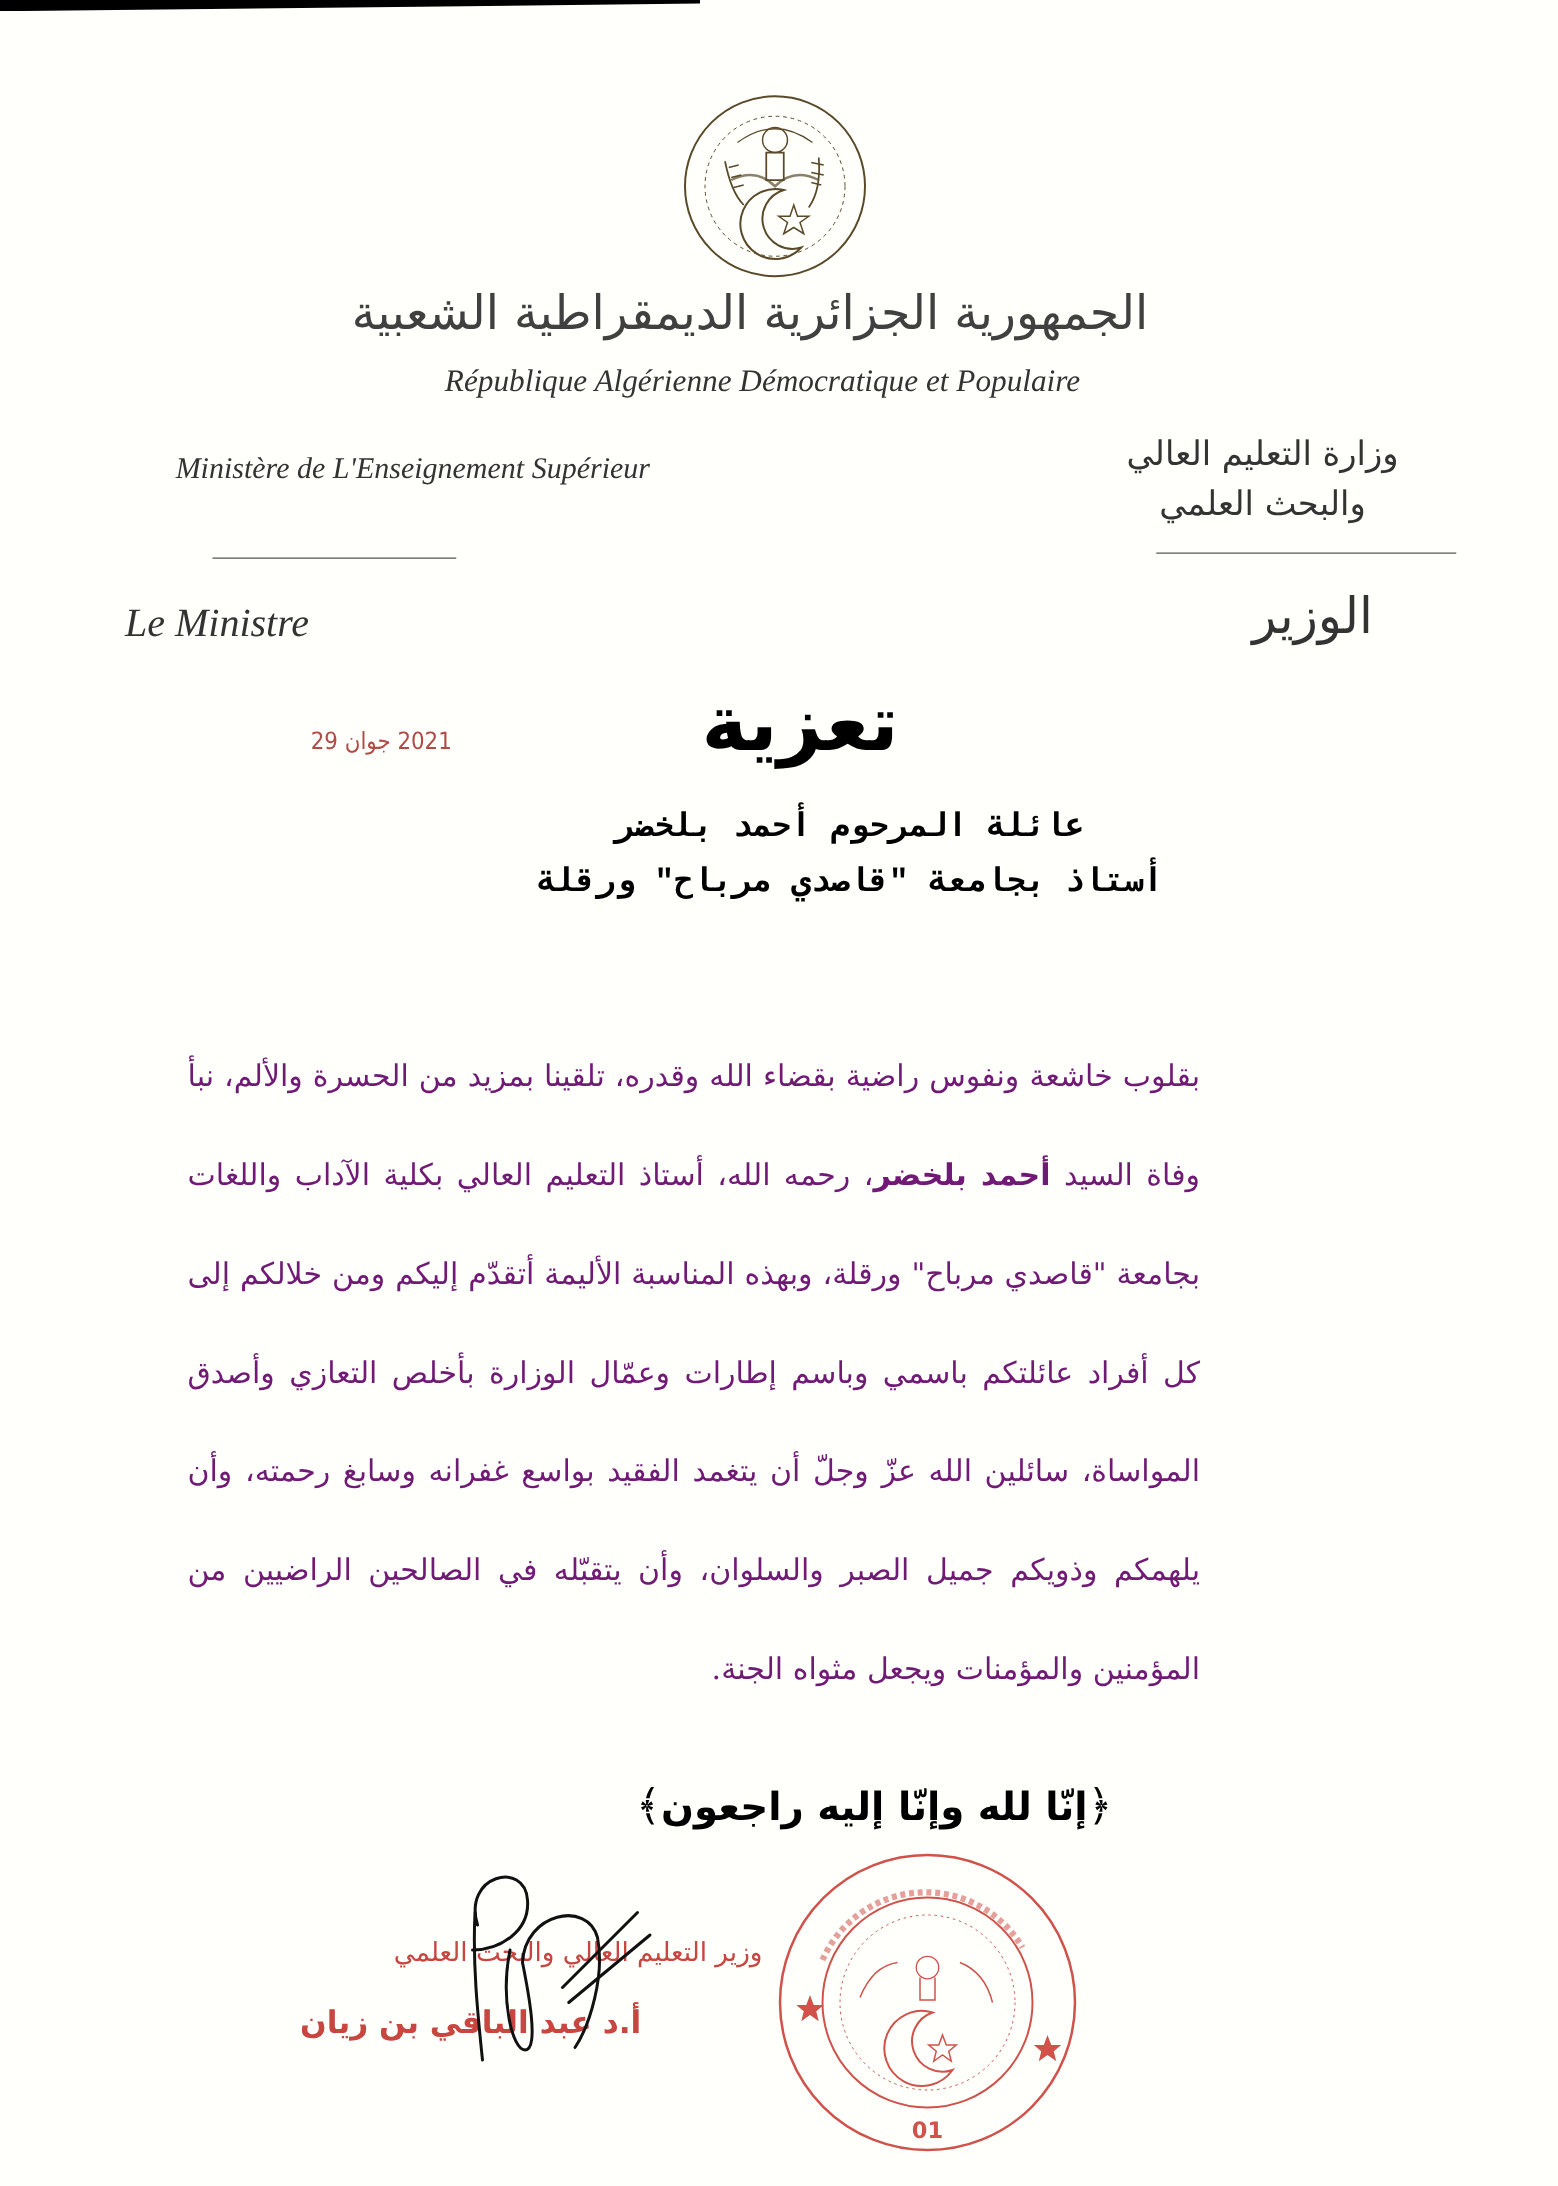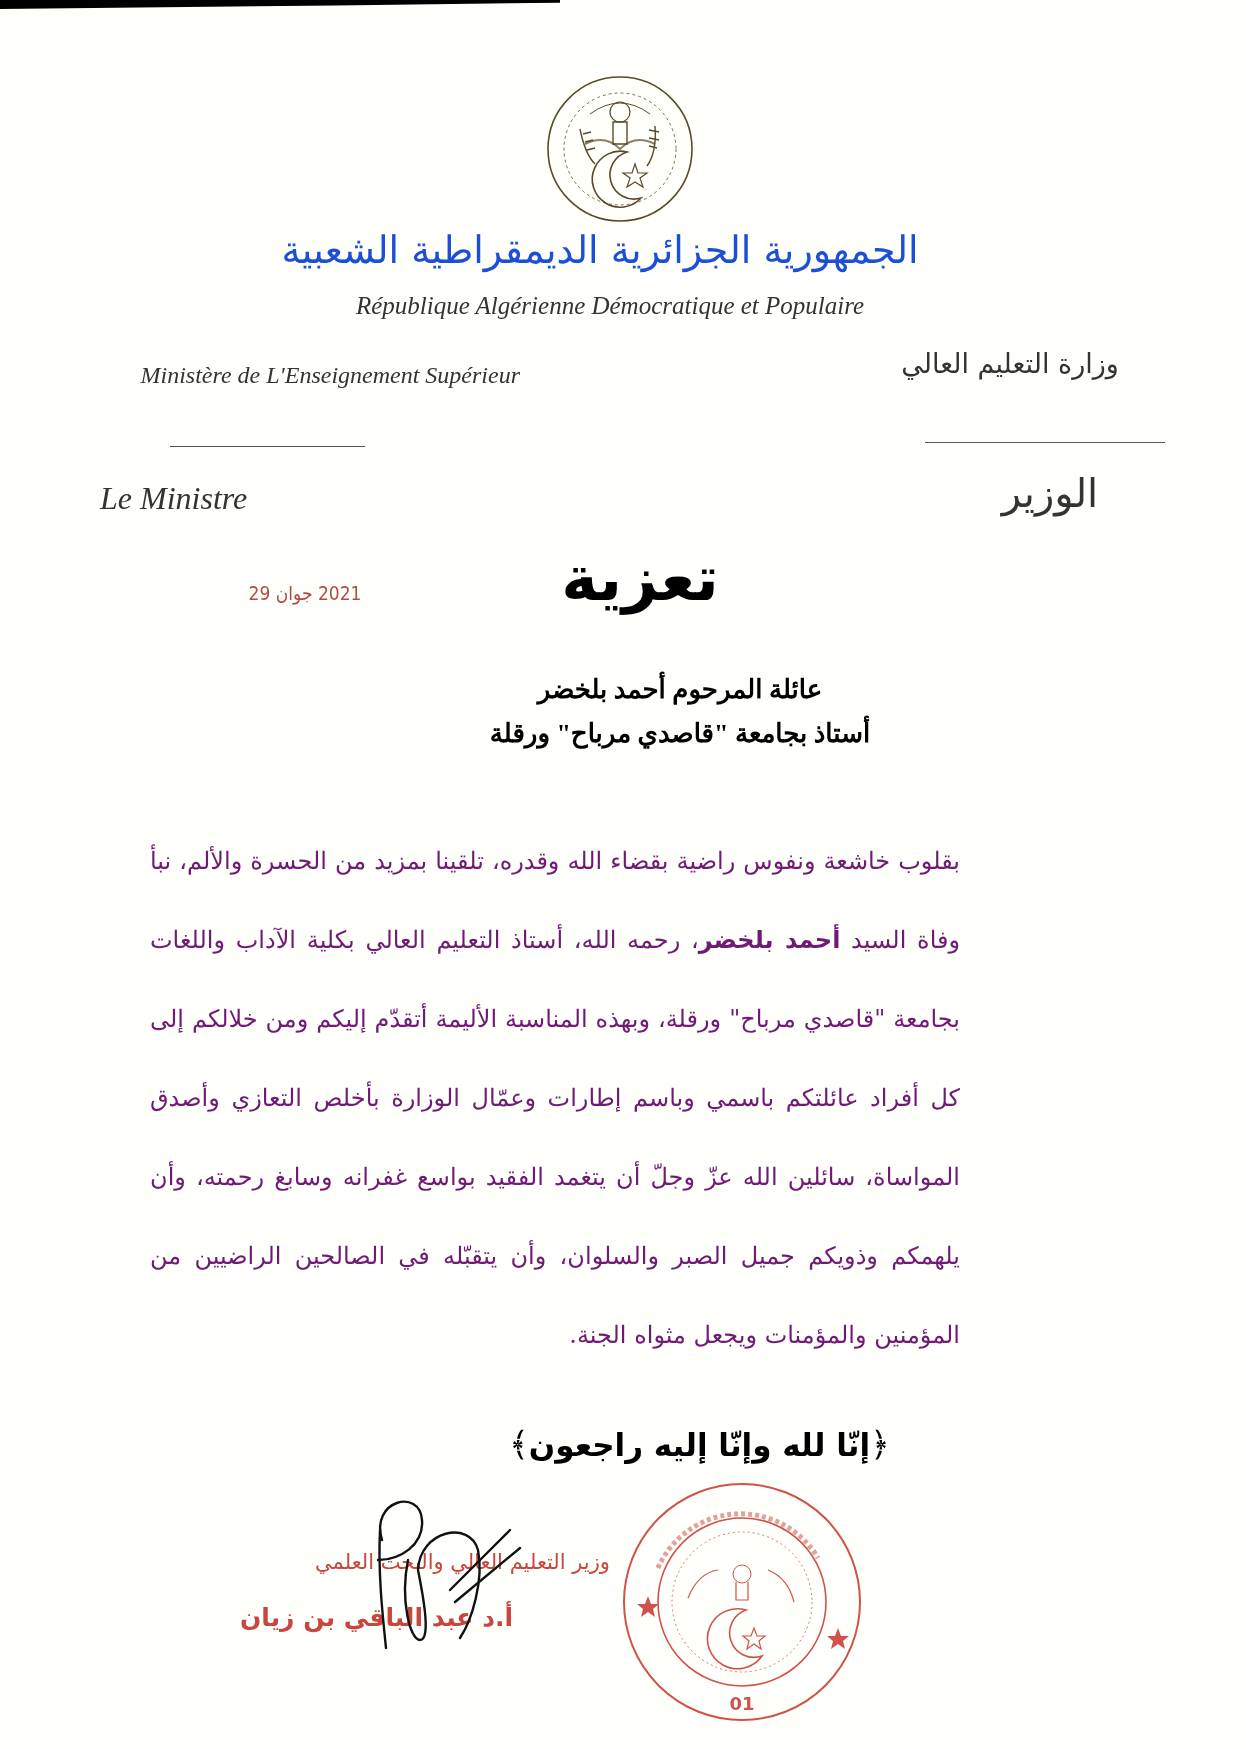--- a/index.html
+++ b/index.html
@@ -16,21 +16,21 @@
     }
     .abs { position: absolute; }
 
     
     .emblem { left: 545px; top: 74px; width: 150px; height: 150px; }
 
     
     .rep-ar {
       left: 240px; top: 228px; width: 720px; text-align: center;
       font-family: "DejaVu Serif", serif; font-size: 38px; direction: rtl;
-      color: #1d4ed8;
+      color: #404040;
     }
     .rep-fr {
       left: 260px; top: 292px; width: 700px; text-align: center;
       font-family: "Liberation Serif", serif; font-style: italic; font-size: 25px;
       color: #333;
     }
     .min-fr {
       left: 30px; top: 358px; width: 490px; text-align: right;
       font-family: "Liberation Serif", serif; font-style: italic; font-size: 24px;
       line-height: 34px; color: #333;
@@ -57,22 +57,22 @@
       color: #b24a45; letter-spacing: 1px;
     }
     .title {
       left: 440px; top: 542px; width: 400px; text-align: center; direction: rtl;
       font-family: "DejaVu Sans", sans-serif; font-weight: bold; font-size: 62px;
       color: #000; letter-spacing: 6px;
     }
 
     
     .recipient {
-      left: 380px; top: 668px; width: 600px; text-align: center; direction: rtl;
-      font-family: Liberation Serif, serif; font-weight: bold; font-size: 26px;
+      left: 380px; top: 640px; width: 600px; text-align: center; direction: rtl;
+      font-family: Liberation Mono, monospace; font-weight: bold; font-size: 26px;
       line-height: 44px; color: #000;
     }
 
     
     .body-text {
       left: 150px; top: 822px; width: 810px; direction: rtl; text-align: justify;
       text-align-last: right;
       font-family: "DejaVu Serif", serif; font-size: 24px; line-height: 79px; color: #701a75;
     }
     .body-text b { font-family: "DejaVu Sans", sans-serif; font-weight: bold; }
@@ -121,20 +121,21 @@
 <div class="abs rep-fr">République Algérienne Démocratique et Populaire</div>
 
 <div class="abs min-fr">
   <div>Ministère de L'Enseignement Supérieur</div>
 </div>
 <div class="abs rule-fr"></div>
 <div class="abs le-ministre">Le Ministre</div>
 
 <div class="abs min-ar">
   <div>وزارة التعليم العالي</div>
+  <div>والبحث العلمي</div>
 </div>
 <div class="abs rule-ar"></div>
 <div class="abs wazir">الوزير</div>
 
 <div class="abs date-stamp">2021 جوان 29</div>
 <div class="abs title">تعزية</div>
 
 <div class="abs recipient">
   <div>عائلة المرحوم أحمد بلخضر</div>
   <div>أستاذ بجامعة "قاصدي مرباح" ورقلة</div>

